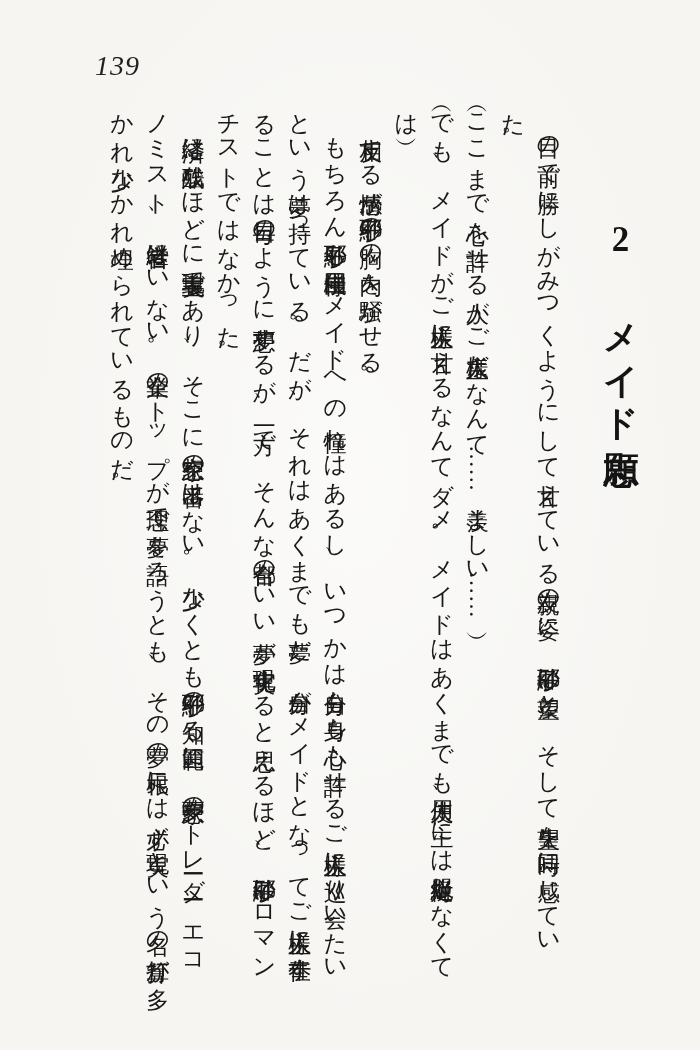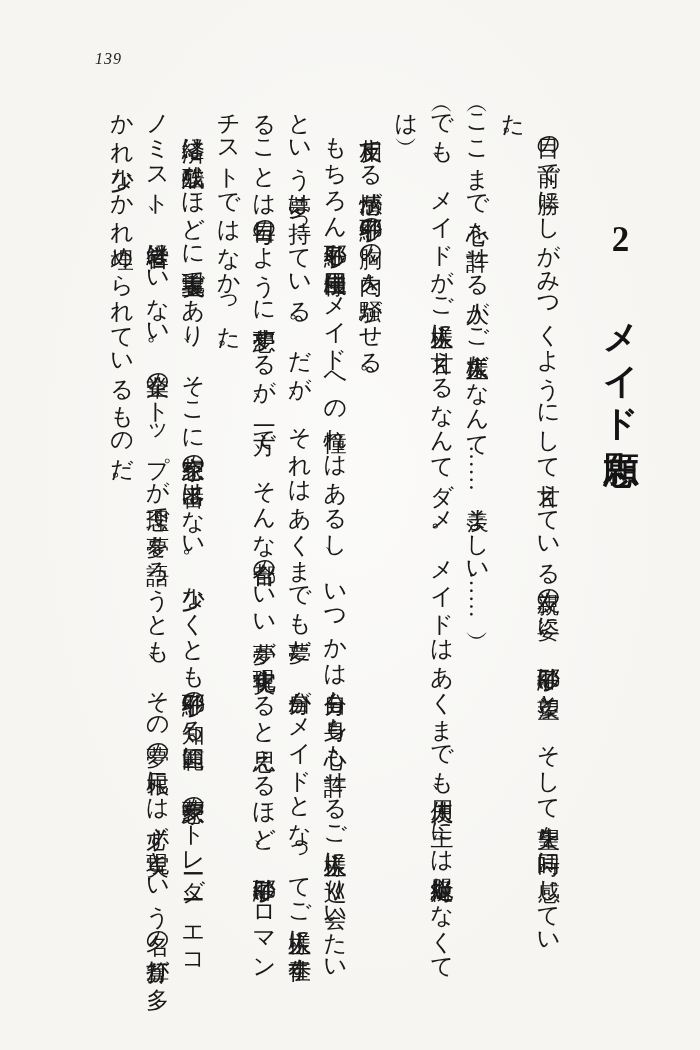--- a/index.html
+++ b/index.html
@@ -16,21 +16,21 @@
     position:relative;
     width:700px;height:1050px;
     background:var(--bg);
     background-image:radial-gradient(ellipse at 50% 45%, rgba(255,255,255,.55) 0%, rgba(255,255,255,0) 70%);
     overflow:hidden;
   }
   .page-number{
     position:absolute;
     top:50px;left:95px;
     font-style:italic;
-    font-size:16px;
+    font-size:28px;
     letter-spacing:1px;
     color:#222;
     font-family:Liberation Serif, serif;
   }
   .content{
     position:absolute;
     top:98px;right:42px;
     height:878px;
     writing-mode:vertical-rl;
     text-orientation:mixed;

